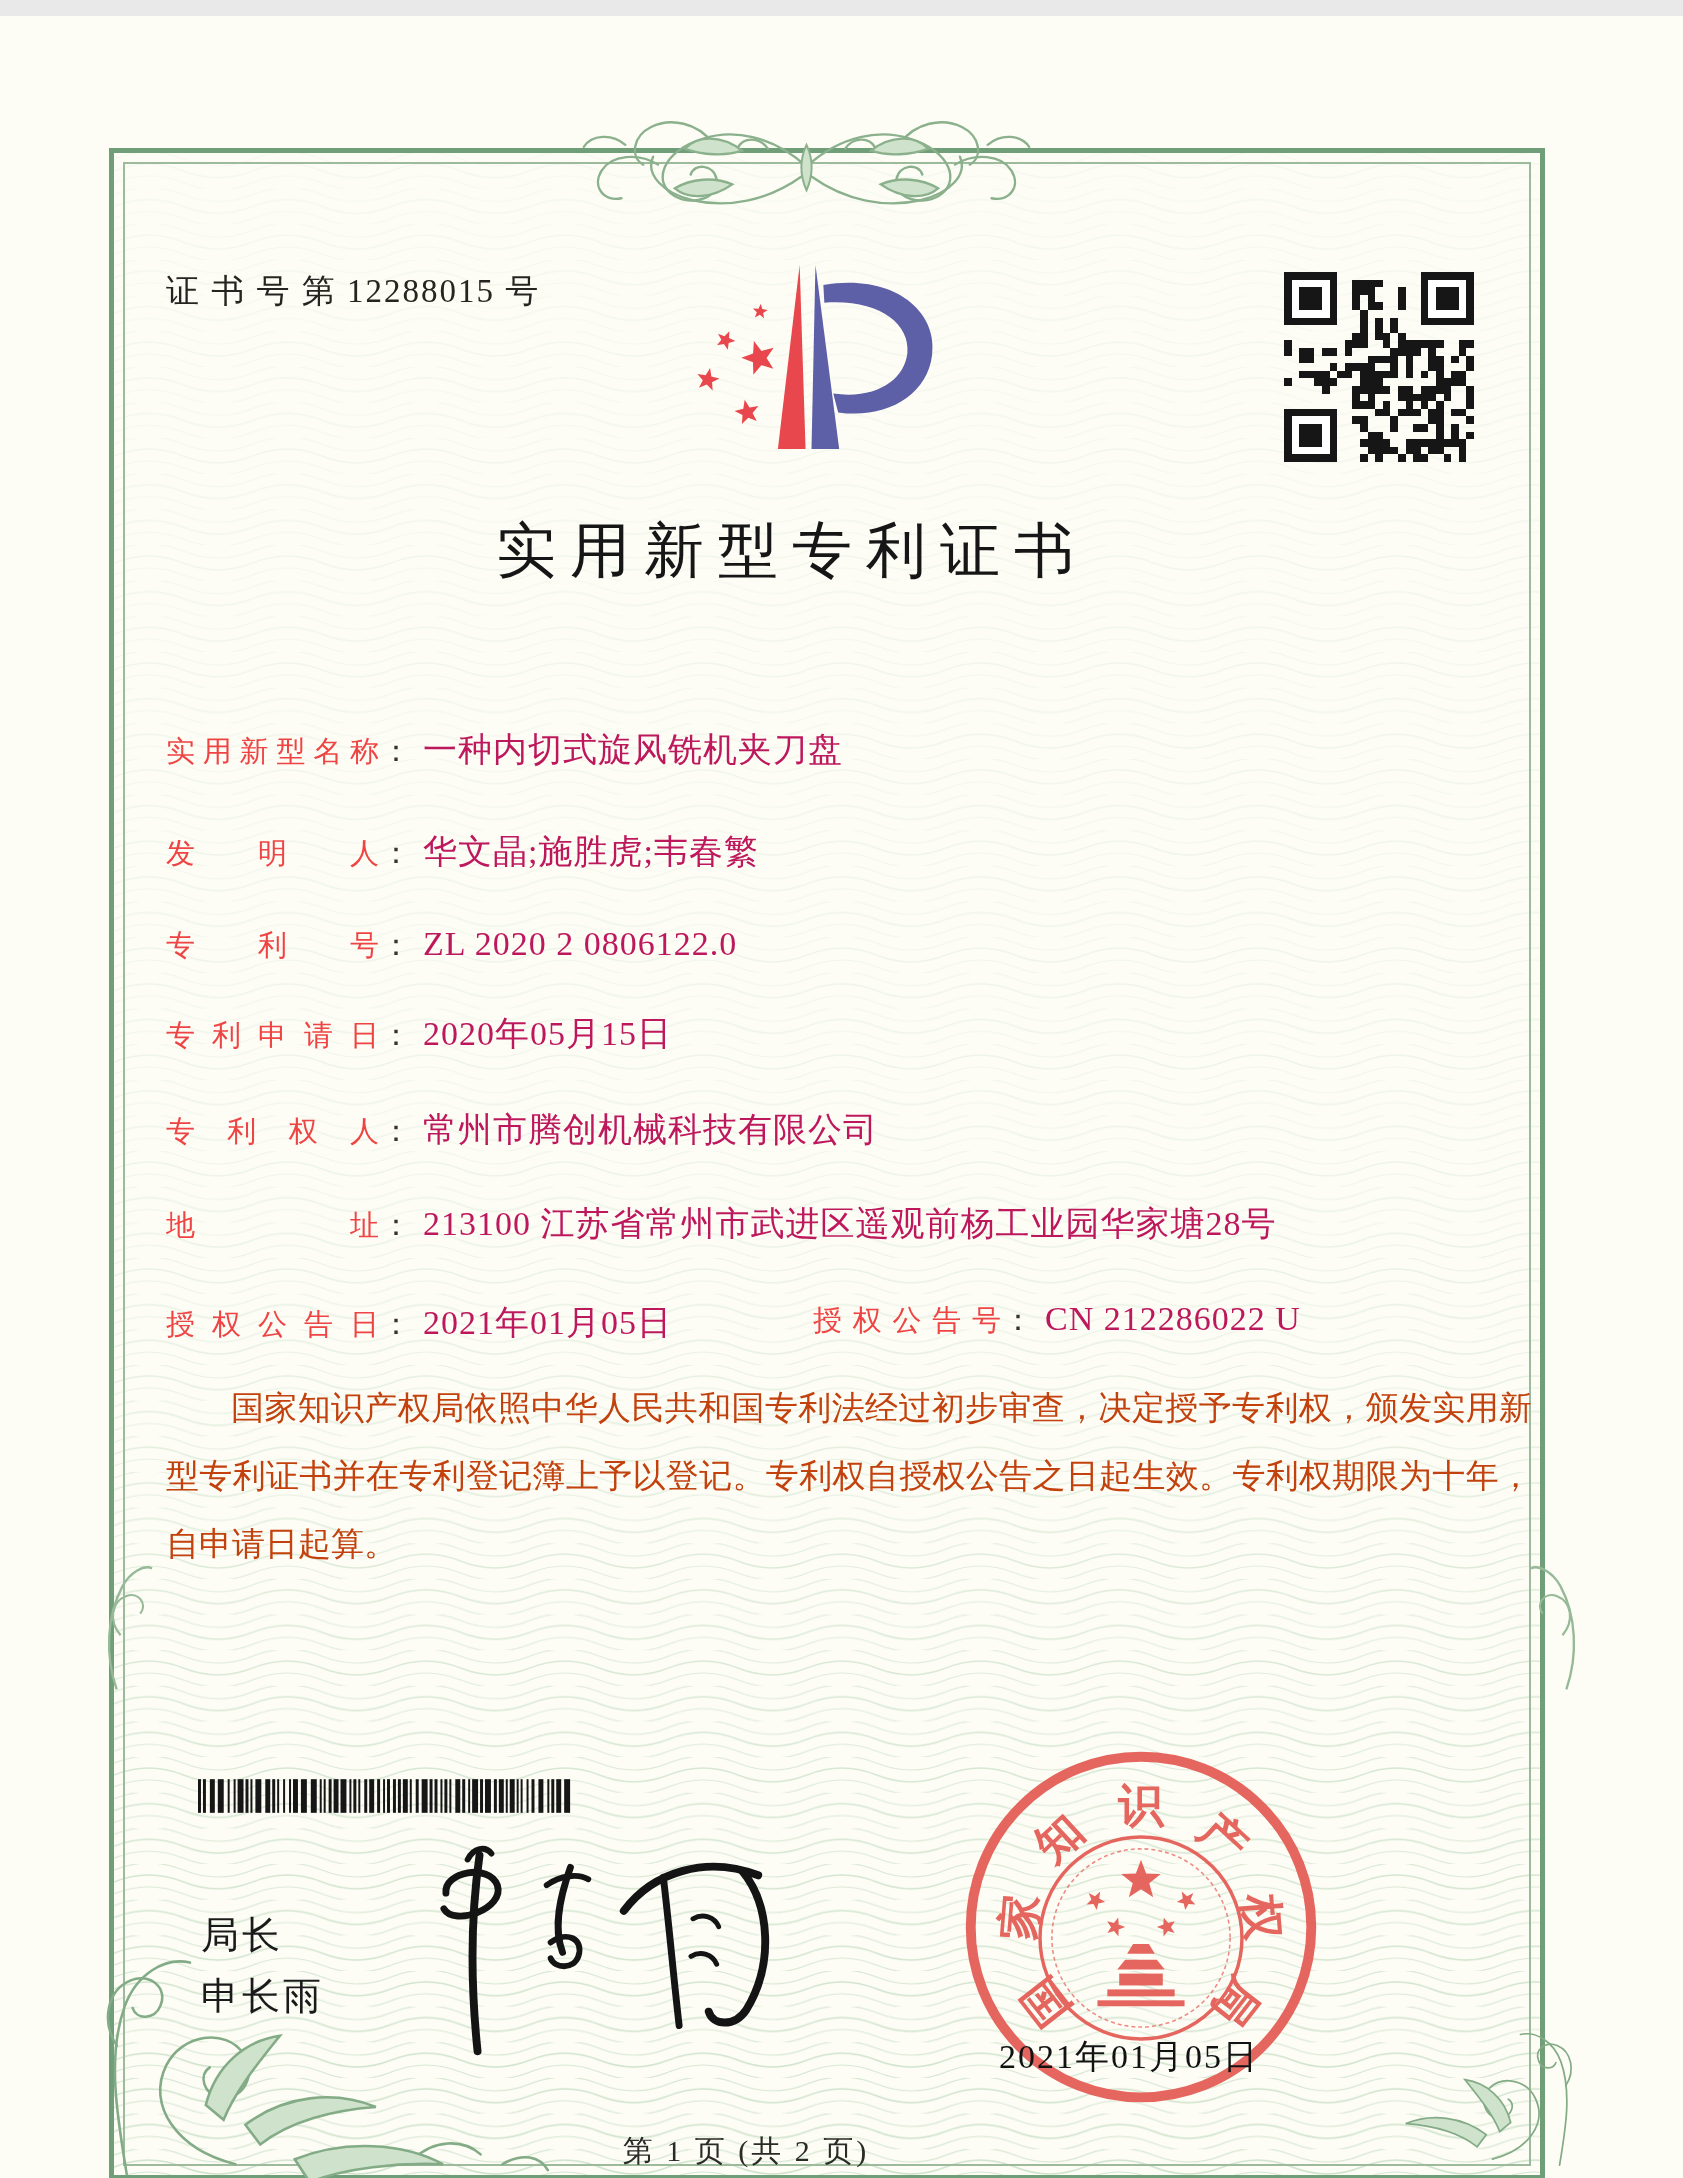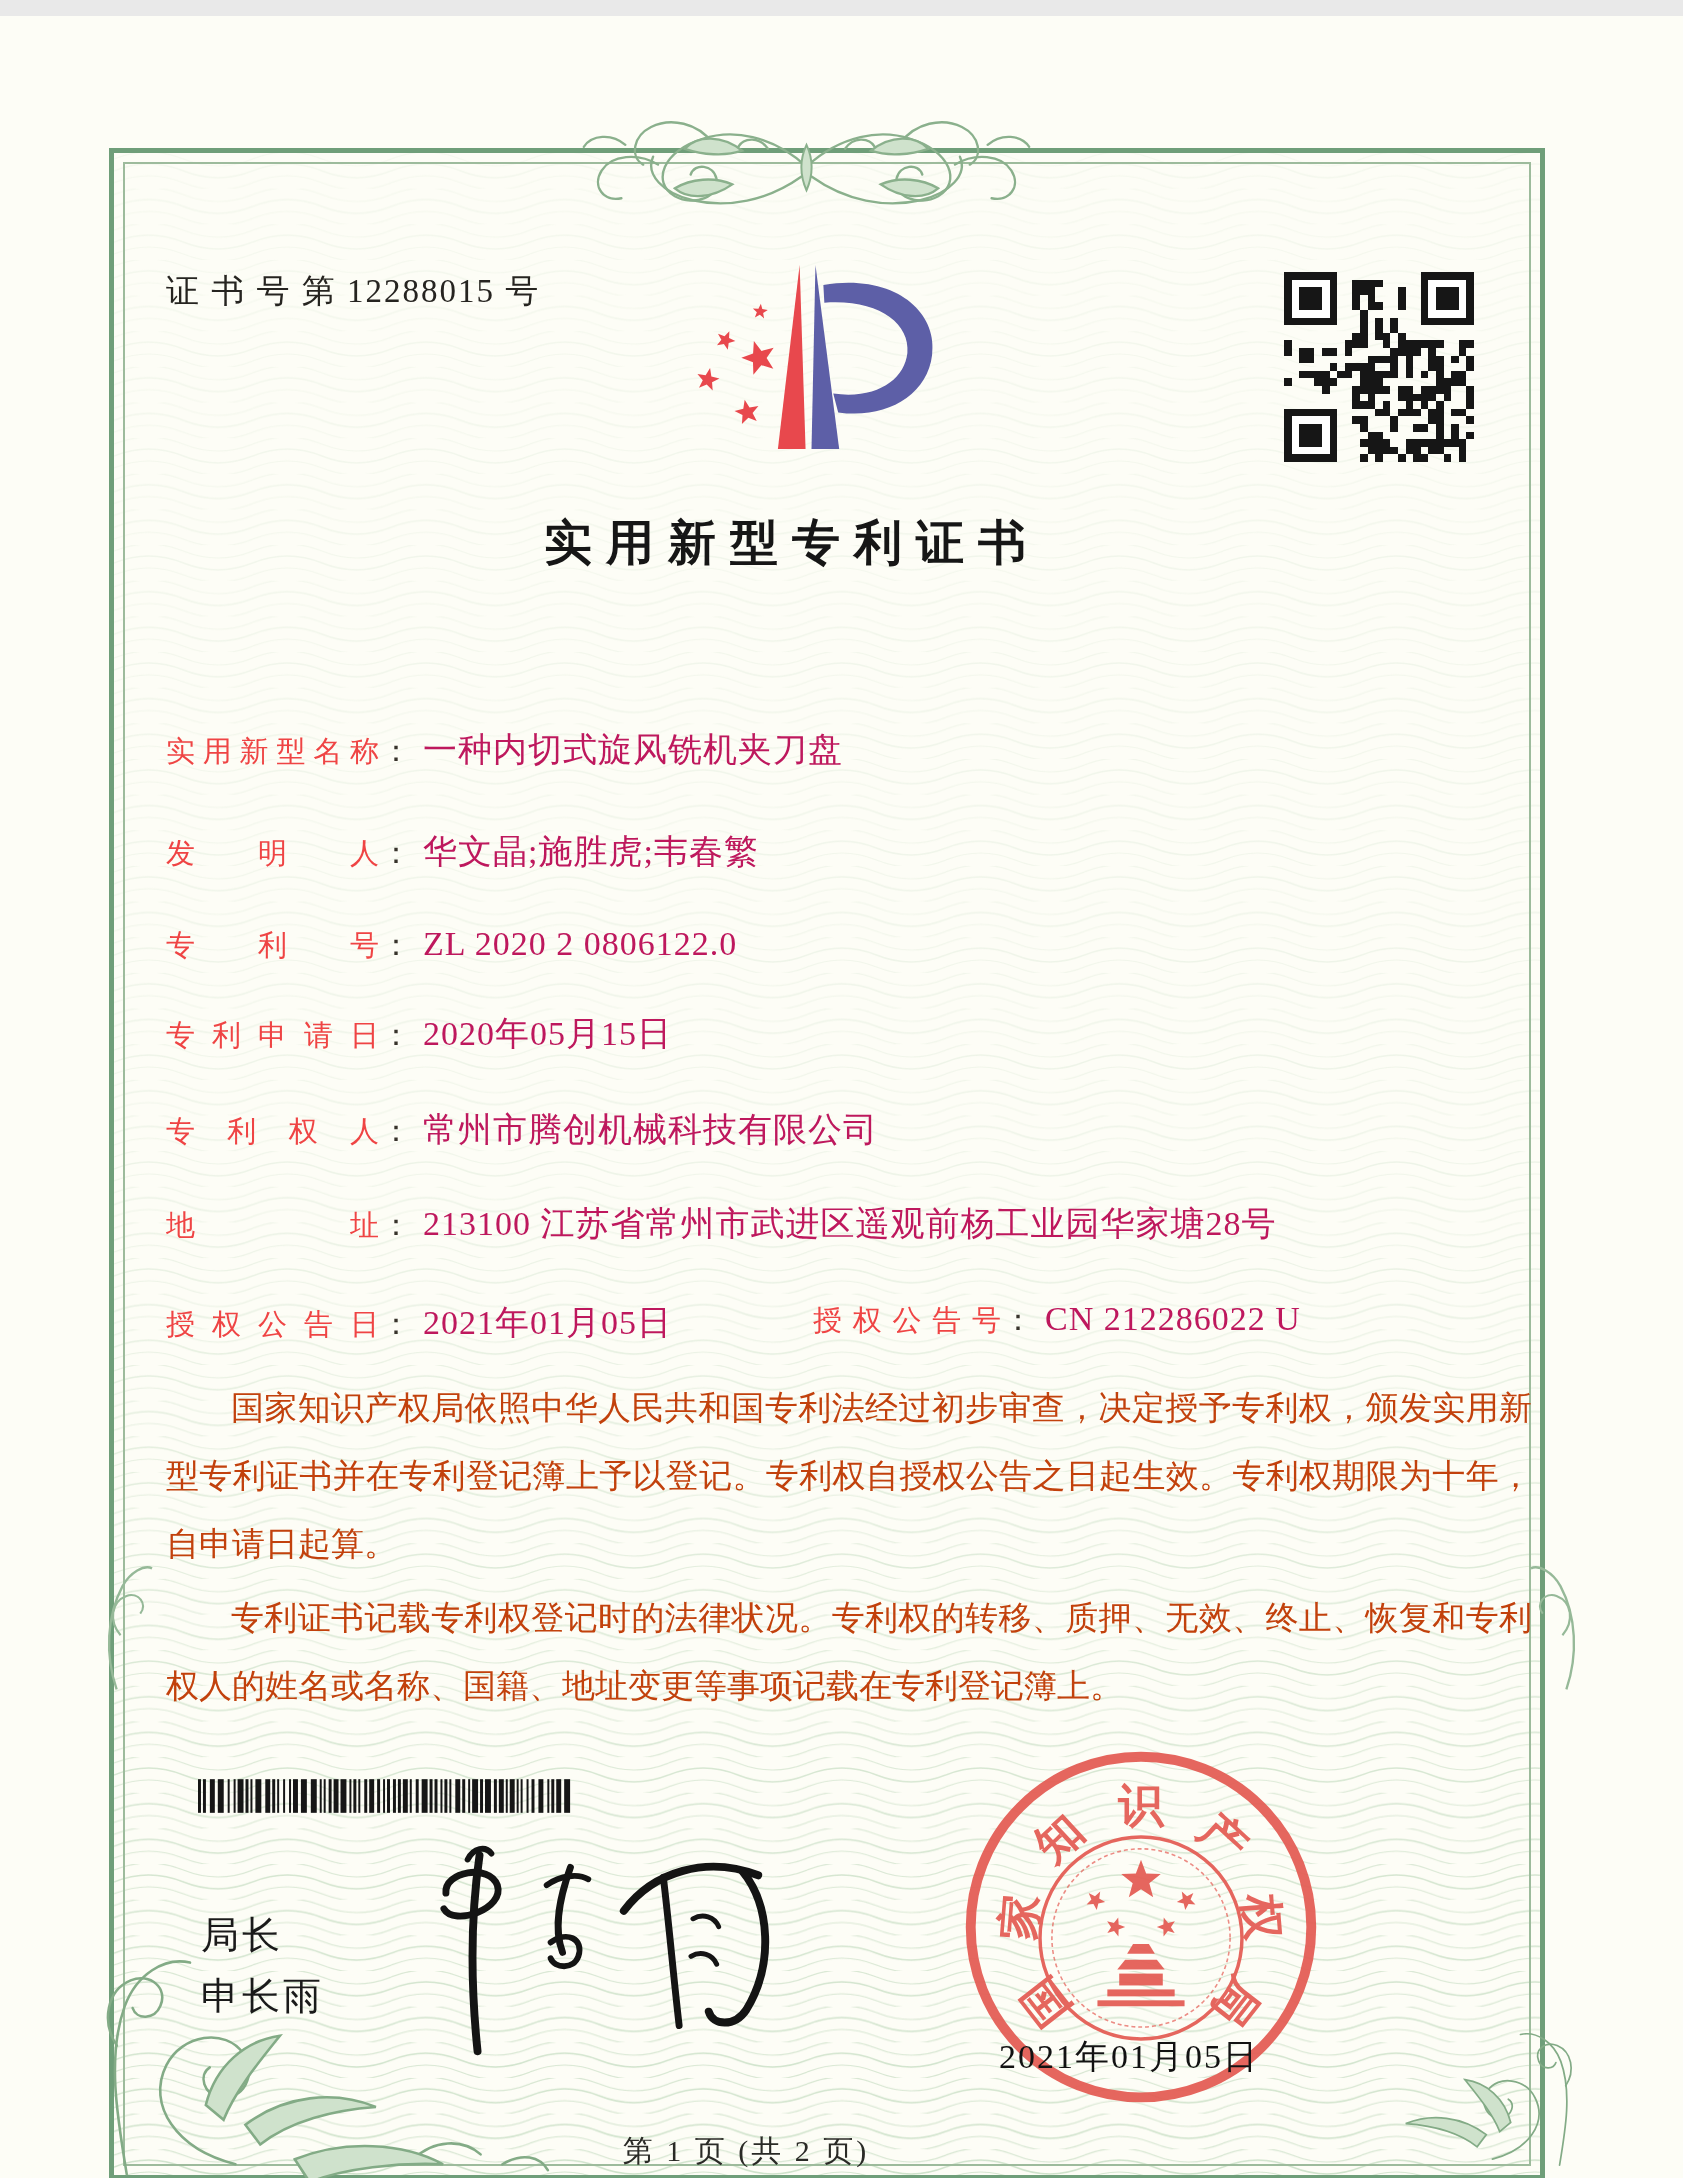--- a/index.html
+++ b/index.html
@@ -13,21 +13,21 @@
     border:5px solid #6f9e79; box-sizing:border-box;}
   .frame-inner{position:absolute; left:123px; top:146px; width:1408px; height:2004px;
     border:2px solid #9dbb9c; box-sizing:border-box;}
   .bg-waves{position:absolute; left:114px; top:137px;}
   .ornament{position:absolute; pointer-events:none;}
   
   .cert-no{position:absolute; left:166px; top:253px; font-size:33px; letter-spacing:2px; color:#262420;}
   .logo-svg{position:absolute; left:683px; top:235px;}
   .qr-svg{position:absolute; left:1284px; top:256px;}
   .doc-title{position:absolute; left:792px; top:495px; transform:translateX(-50%);
-    font-size:48px; font-weight:700; letter-spacing:14px; white-space:nowrap; color:#161616;}
+    font-size:60px; font-weight:400; letter-spacing:14px; white-space:nowrap; color:#161616;}
   
   .fields{position:absolute; left:166px; top:711px; width:1376px;}
   .frow{position:absolute; left:0; white-space:nowrap; height:44px;}
   .flabel{display:inline-block; width:213px; font-size:29px; color:#ef4444;
     text-align:justify; text-align-last:justify; vertical-align:baseline;}
   .fcolon{font-size:30px; color:#37332b; margin-left:2px;}
   .fvalue{font-size:34px; margin-left:12px; letter-spacing:1px; color:#be185d;}
   .grant2{position:absolute; left:647px; top:0; white-space:nowrap;}
   .grant2 .flabel{width:188px;}
   
@@ -359,21 +359,20 @@
     <div class="frow" style="top:573px">
       <span class="flabel">授权公告日</span><span class="fcolon">：</span><span class="fvalue">2021年01月05日</span>
       <span class="grant2">
         <span class="flabel">授权公告号</span><span class="fcolon">：</span><span class="fvalue">CN 212286022 U</span>
       </span>
     </div>
   </div>
 
   <div class="body-text">
     <p>国家知识产权局依照中华人民共和国专利法经过初步审查，决定授予专利权，颁发实用新型专利证书并在专利登记簿上予以登记。专利权自授权公告之日起生效。专利权期限为十年，自申请日起算。</p>
-    <p>专利证书记载专利权登记时的法律状况。专利权的转移、质押、无效、终止、恢复和专利权人的姓名或名称、国籍、地址变更等事项记载在专利登记簿上。</p>
   </div>
 
   <svg class="barcode-svg" id="barcode-svg" width="382" height="34" viewBox="0 0 386 34">
       <rect x="0" y="0" width="3" height="34" fill="#161616"></rect>
       <rect x="5" y="0" width="3" height="34" fill="#161616"></rect>
       <rect x="12" y="0" width="5" height="34" fill="#161616"></rect>
       <rect x="20" y="0" width="6" height="34" fill="#161616"></rect>
       <rect x="30" y="0" width="2" height="34" fill="#161616"></rect>
       <rect x="36" y="0" width="2" height="34" fill="#161616"></rect>
       <rect x="40" y="0" width="6" height="34" fill="#161616"></rect>

